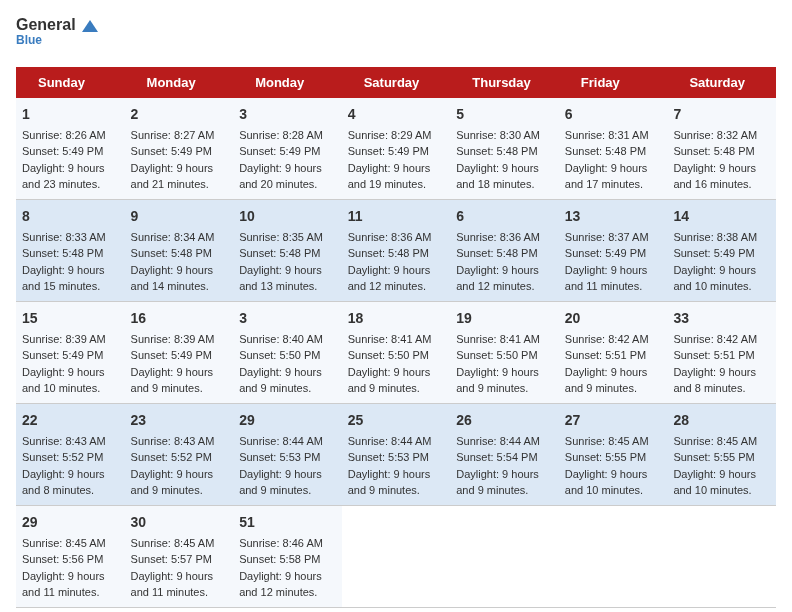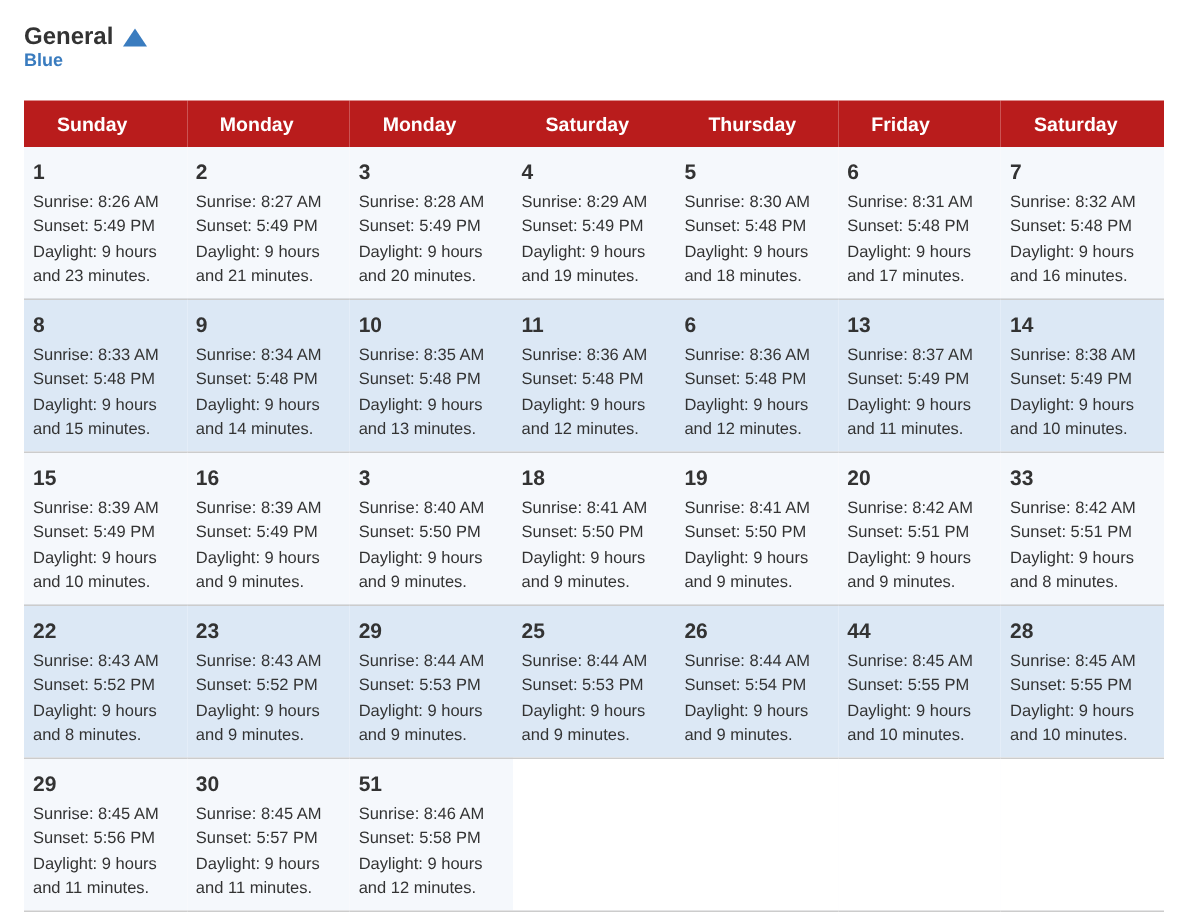--- a/index.html
+++ b/index.html
@@ -131,21 +131,21 @@
         <td><span class="day-num">19</span><span class="day-info">Sunrise: 8:41 AM<br>Sunset: 5:50 PM<br>Daylight: 9 hours and 9 minutes.</span></td>
         <td><span class="day-num">20</span><span class="day-info">Sunrise: 8:42 AM<br>Sunset: 5:51 PM<br>Daylight: 9 hours and 9 minutes.</span></td>
         <td><span class="day-num">33</span><span class="day-info">Sunrise: 8:42 AM<br>Sunset: 5:51 PM<br>Daylight: 9 hours and 8 minutes.</span></td>
       </tr>
       <tr>
         <td><span class="day-num">22</span><span class="day-info">Sunrise: 8:43 AM<br>Sunset: 5:52 PM<br>Daylight: 9 hours and 8 minutes.</span></td>
         <td><span class="day-num">23</span><span class="day-info">Sunrise: 8:43 AM<br>Sunset: 5:52 PM<br>Daylight: 9 hours and 9 minutes.</span></td>
         <td><span class="day-num">29</span><span class="day-info">Sunrise: 8:44 AM<br>Sunset: 5:53 PM<br>Daylight: 9 hours and 9 minutes.</span></td>
         <td><span class="day-num">25</span><span class="day-info">Sunrise: 8:44 AM<br>Sunset: 5:53 PM<br>Daylight: 9 hours and 9 minutes.</span></td>
         <td><span class="day-num">26</span><span class="day-info">Sunrise: 8:44 AM<br>Sunset: 5:54 PM<br>Daylight: 9 hours and 9 minutes.</span></td>
-        <td><span class="day-num">44</span><span class="day-info">Sunrise: 8:45 AM<br>Sunset: 5:55 PM<br>Daylight: 9 hours and 10 minutes.</span></td>
+        <td><span class="day-num">27</span><span class="day-info">Sunrise: 8:45 AM<br>Sunset: 5:55 PM<br>Daylight: 9 hours and 10 minutes.</span></td>
         <td><span class="day-num">28</span><span class="day-info">Sunrise: 8:45 AM<br>Sunset: 5:55 PM<br>Daylight: 9 hours and 10 minutes.</span></td>
       </tr>
       <tr>
         <td><span class="day-num">29</span><span class="day-info">Sunrise: 8:45 AM<br>Sunset: 5:56 PM<br>Daylight: 9 hours and 11 minutes.</span></td>
         <td><span class="day-num">30</span><span class="day-info">Sunrise: 8:45 AM<br>Sunset: 5:57 PM<br>Daylight: 9 hours and 11 minutes.</span></td>
         <td><span class="day-num">51</span><span class="day-info">Sunrise: 8:46 AM<br>Sunset: 5:58 PM<br>Daylight: 9 hours and 12 minutes.</span></td>
         <td class="empty"></td>
         <td class="empty"></td>
         <td class="empty"></td>
         <td class="empty"></td>

